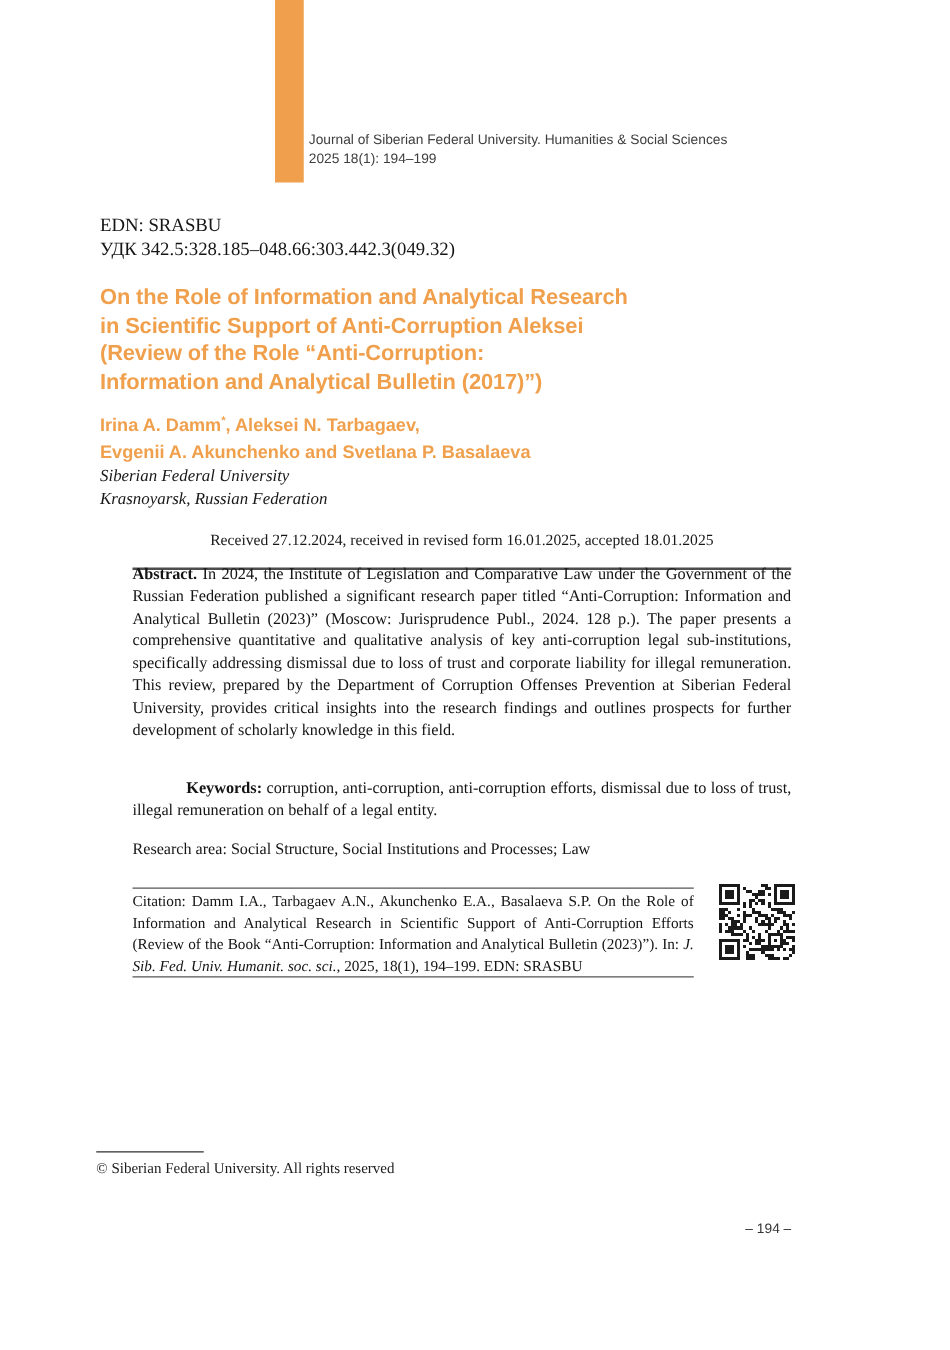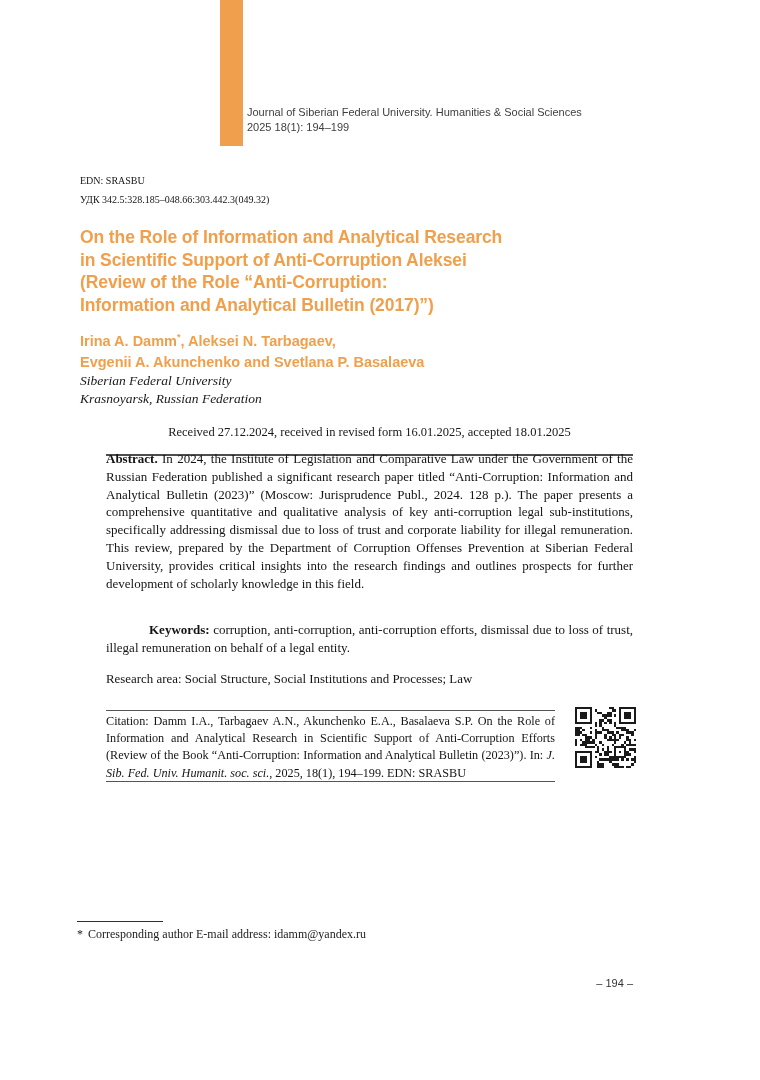--- a/index.html
+++ b/index.html
@@ -8,21 +8,21 @@
     font-family:"Liberation Serif",serif;color:#1d1d1d;
     -webkit-font-smoothing:antialiased;
   }
   .abs{position:absolute;}
   .sans{font-family:"Liberation Sans",sans-serif;}
 
   .orange-bar{left:220px;top:0;width:23px;height:146px;}
 
   .journal-head{left:247px;top:105px;font-size:11px;line-height:15px;color:#3e3e3e;}
 
-  .edn-block{left:80px;top:172px;font-size:10px;line-height:18.5px;color:#151515;}
+  .edn-block{left:80px;top:172px;font-size:15px;line-height:18.5px;color:#151515;}
 
   .article-title{left:80px;top:226px;font-size:17.5px;line-height:22.5px;font-weight:bold;letter-spacing:-0.1px;}
 
   .authors{left:80px;top:331px;font-size:14.5px;line-height:21px;font-weight:bold;}
   .authors sup{font-size:9px;vertical-align:super;line-height:0;}
 
   .affiliation{left:80px;top:372px;font-size:13.5px;line-height:17.5px;font-style:italic;color:#181818;}
 
   .received-line{left:106px;top:425px;width:527px;text-align:center;font-size:12.5px;color:#181818;}
 
@@ -390,16 +390,16 @@
       <rect x="18" y="24" width="1" height="1"></rect>
       <rect x="19" y="24" width="1" height="1"></rect>
       <rect x="21" y="24" width="1" height="1"></rect>
       <rect x="22" y="24" width="1" height="1"></rect>
     </svg>
 </div>
 
 <div class="abs foot-rule"></div>
 
 <div class="abs footnotes">
-  <div><span class="foot-marker">*</span><span>Corresponding author E-mail address: idamm@yandex.ru</span></div>
+  <div>© Siberian Federal University. All rights reserved</div>
 </div>
 
 <div class="abs page-number sans">– 194 –</div>
 
 </body></html>

